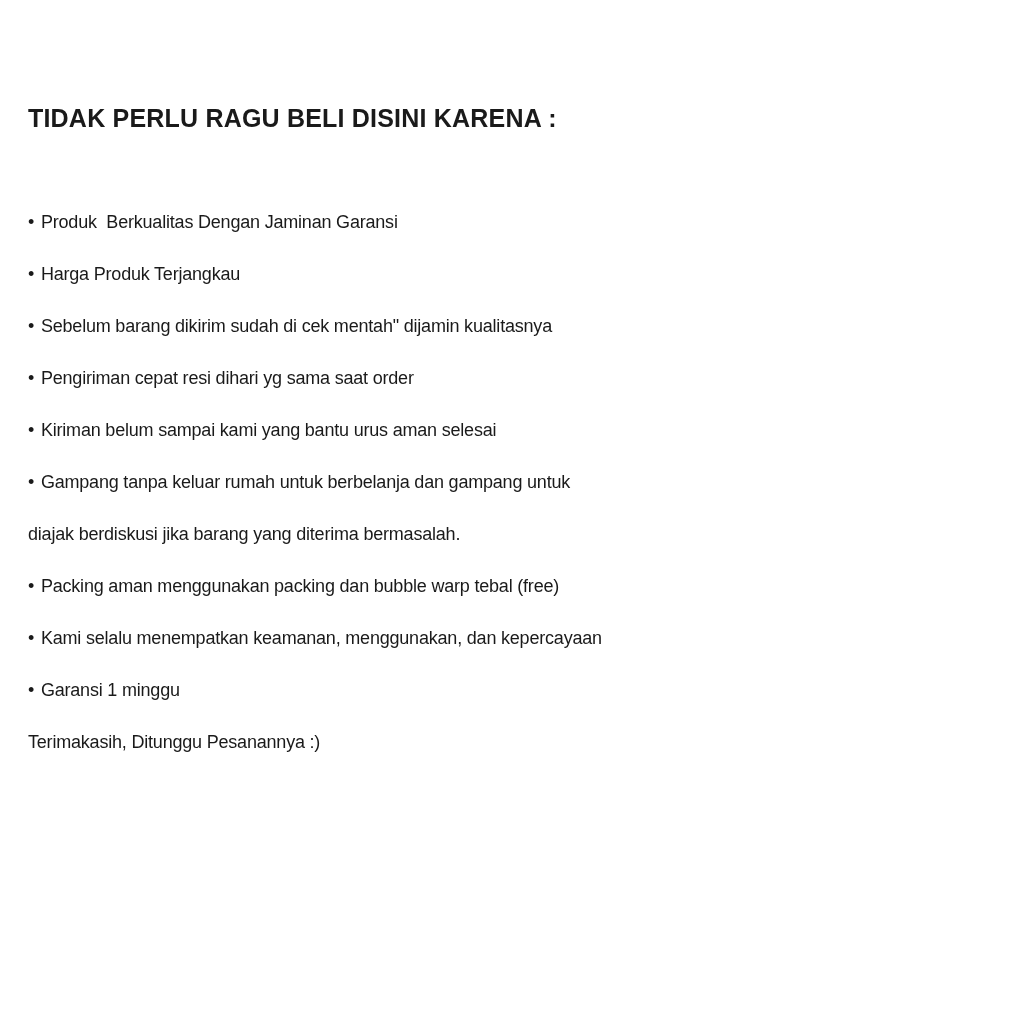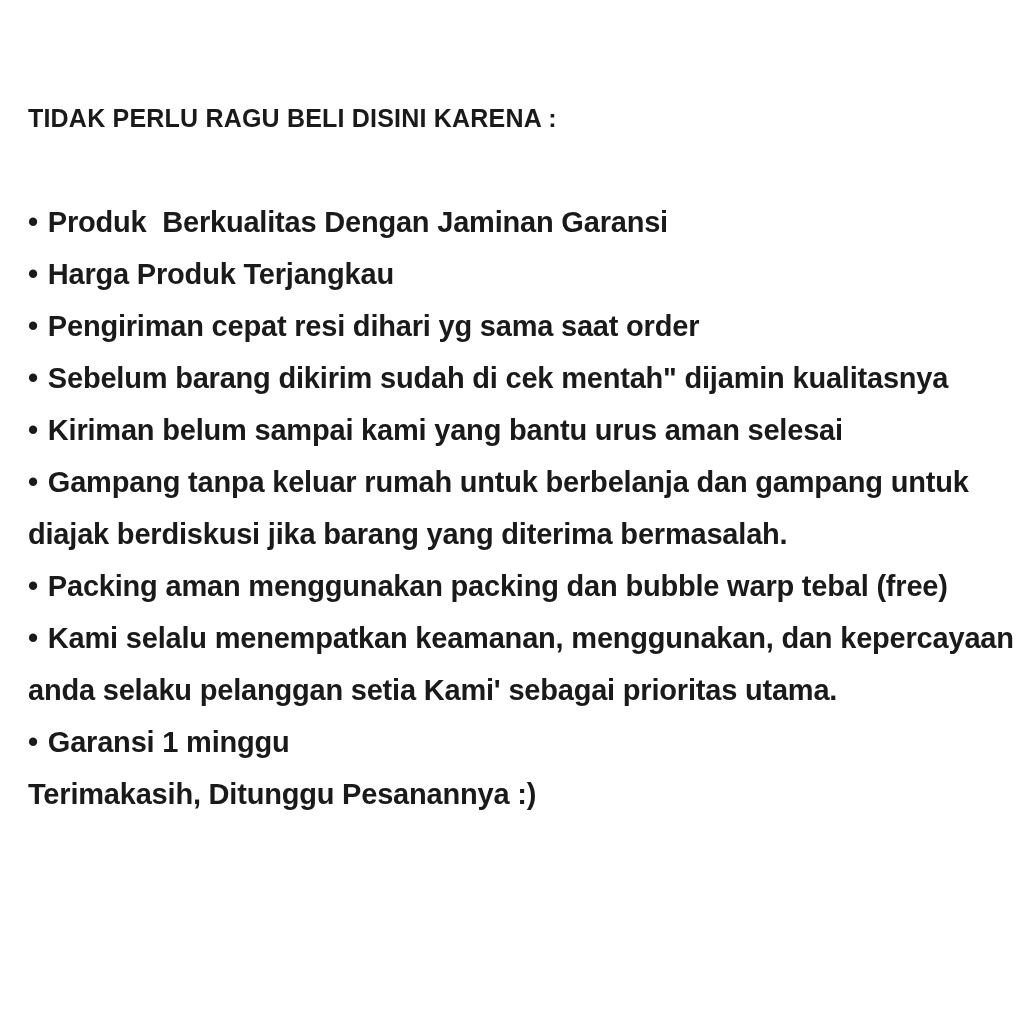--- a/index.html
+++ b/index.html
@@ -28,42 +28,41 @@
     font-weight: 700;
     letter-spacing: 0.2px;
     white-space: pre;
   }
   .spacer {
     height: 52px;
   }
   .line {
     height: 52px;
     line-height: 52px;
-    font-size: 29px;
-    font-weight: 700;
+    font-size: 18px;
+    font-weight: 400;
     letter-spacing: -0.2px;
     white-space: pre;
   }
   .bullet {
     margin-right: 2px;
   }
 </style>
 </head>
 <body>
 
 <div class="content">
   <div class="headline">TIDAK PERLU RAGU BELI DISINI KARENA :</div>
   <div class="spacer"></div>
   <div>
       <div class="line"><span class="bullet">• </span><span>Produk  Berkualitas Dengan Jaminan Garansi</span></div>
       <div class="line"><span class="bullet">• </span><span>Harga Produk Terjangkau</span></div>
+      <div class="line"><span class="bullet">• </span><span>Sebelum barang dikirim sudah di cek mentah" dijamin kualitasnya</span></div>
       <div class="line"><span class="bullet">• </span><span>Pengiriman cepat resi dihari yg sama saat order</span></div>
-      <div class="line"><span class="bullet">• </span><span>Sebelum barang dikirim sudah di cek mentah" dijamin kualitasnya</span></div>
       <div class="line"><span class="bullet">• </span><span>Kiriman belum sampai kami yang bantu urus aman selesai</span></div>
       <div class="line"><span class="bullet">• </span><span>Gampang tanpa keluar rumah untuk berbelanja dan gampang untuk</span></div>
       <div class="line"><span>diajak berdiskusi jika barang yang diterima bermasalah.</span></div>
       <div class="line"><span class="bullet">• </span><span>Packing aman menggunakan packing dan bubble warp tebal (free)</span></div>
       <div class="line"><span class="bullet">• </span><span>Kami selalu menempatkan keamanan, menggunakan, dan kepercayaan</span></div>
-      <div class="line"><span>anda selaku pelanggan setia Kami' sebagai prioritas utama.</span></div>
       <div class="line"><span class="bullet">• </span><span>Garansi 1 minggu</span></div>
       <div class="line"><span>Terimakasih, Ditunggu Pesanannya :)</span></div>
     </div>
 </div>
 
 </body></html>

